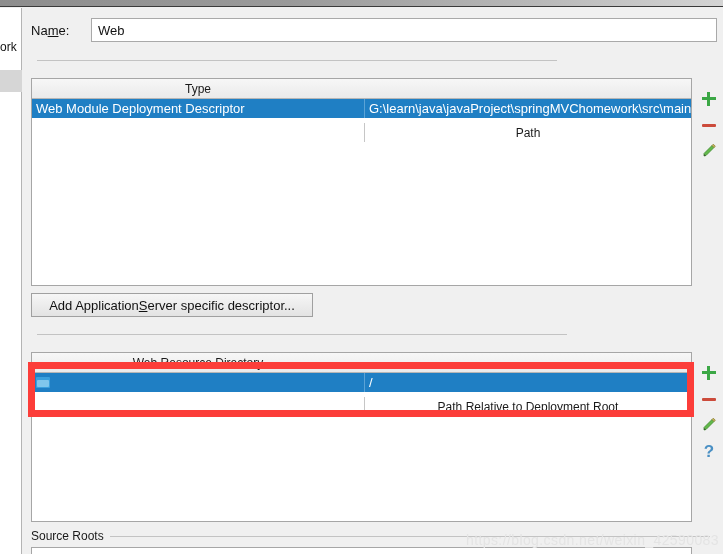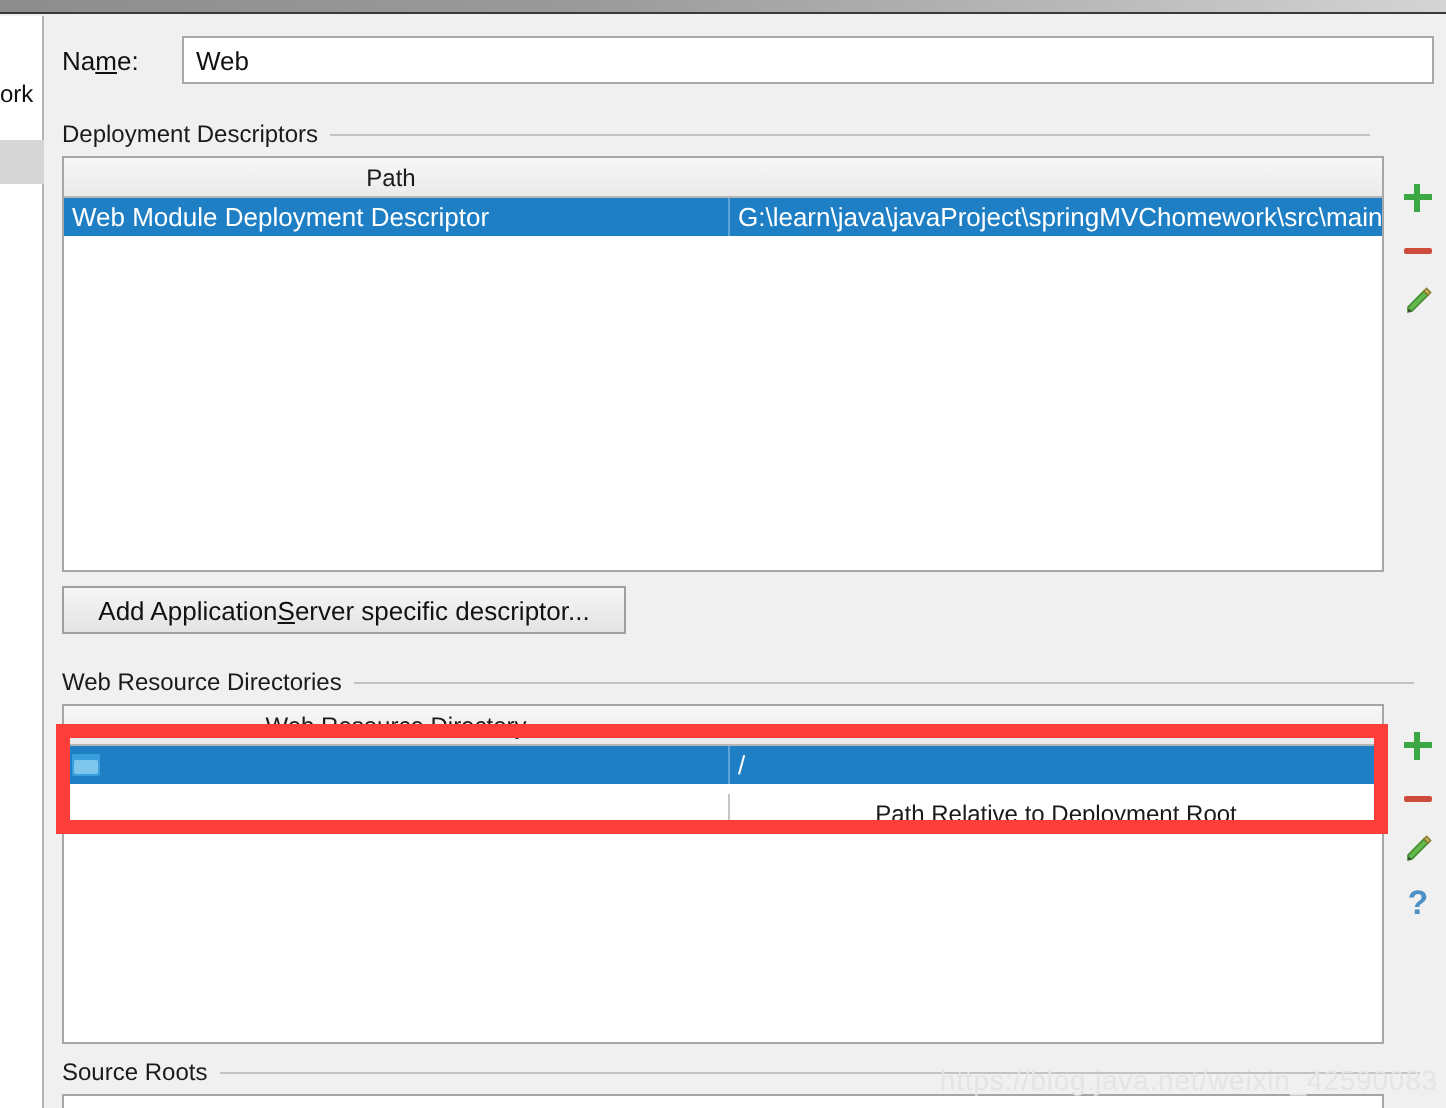--- a/index.html
+++ b/index.html
@@ -166,26 +166,26 @@
   </div>
 
   <div class="panel">
 
     <div class="name-row">
       <div class="name-label"><span>Na</span><u>m</u><span>e:</span></div>
       <input class="name-input" type="text" value="Web" style="">
     </div>
 
     <div class="group-title" style="left:8px; top:52px; width:686px;">
-      <span>Deployment Descriptors</span>
       <span class="rule" style="width:520px;"></span>
     </div>
 
     <div class="table-frame" style="left:8px; top:70px; width:661px; height:208px;">
       <div class="thead">
+        <div class="th" style="width:332px;">Type</div>
         <div class="th" style="width:327px;">Path</div>
       </div>
       <div class="trow selected">
         <div class="td" style="width:332px;">Web Module Deployment Descriptor</div>
         <div class="td" style="width:327px;">G:\learn\java\javaProject\springMVChomework\src\main</div>
       </div>
     </div>
 
     <div class="vtoolbar" style="left:672px; top:78px;">
       <div class="vbtn">
@@ -203,21 +203,20 @@
       </div>
     </div>
 
     <div class="pushbtn" style="left:8px; top:285px; width:282px; height:24px;">
       <span>Add Application </span>
         <u>S</u>
         <span>erver specific descriptor...</span>
     </div>
 
     <div class="group-title" style="left:8px; top:326px; width:686px;">
-      <span>Web Resource Directories</span>
       <span class="rule" style="width:530px;"></span>
     </div>
 
     <div class="table-frame" style="left:8px; top:344px; width:661px; height:170px;">
       <div class="thead">
         <div class="th" style="width:332px;">Web Resource Directory</div>
         <div class="th" style="width:327px;">Path Relative to Deployment Root</div>
       </div>
       <div class="trow selected">
         <div class="td" style="width:332px;">
@@ -252,14 +251,14 @@
     <div class="group-title" style="left:8px; top:521px; width:686px;">
       <span>Source Roots</span>
       <span class="rule" style="width:600px;"></span>
     </div>
 
     <div class="table-frame" style="left:8px; top:539px; width:661px; height:15px;"></div>
   </div>
 
   <div class="annot" style="left:28px; top:362px; width:666px; height:55px;"></div>
 
-  <div class="watermark">https://blog.java.net/weixin_42590083</div>
+  <div class="watermark">https://blog.csdn.net/weixin_42590083</div>
 </div>
 
 </body></html>

